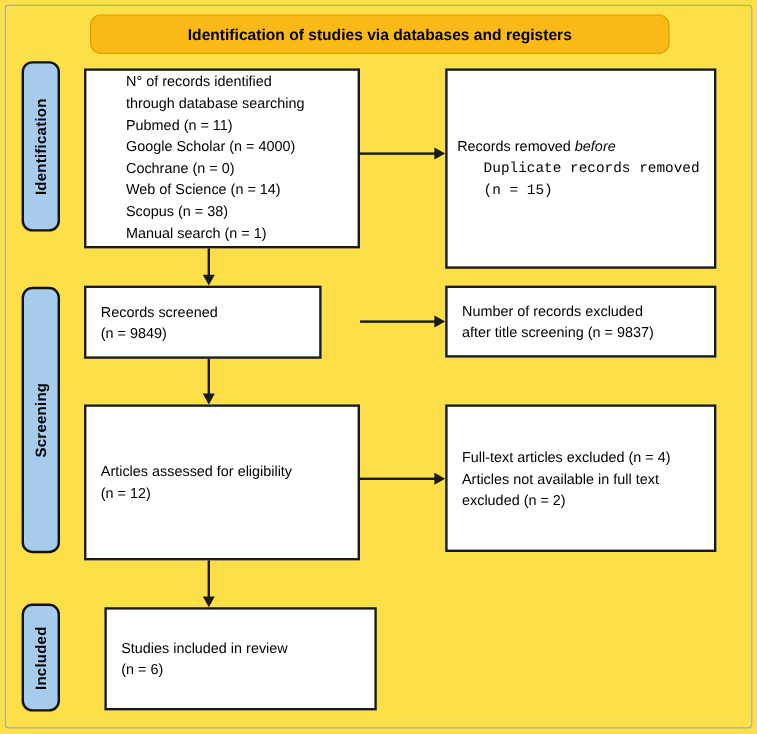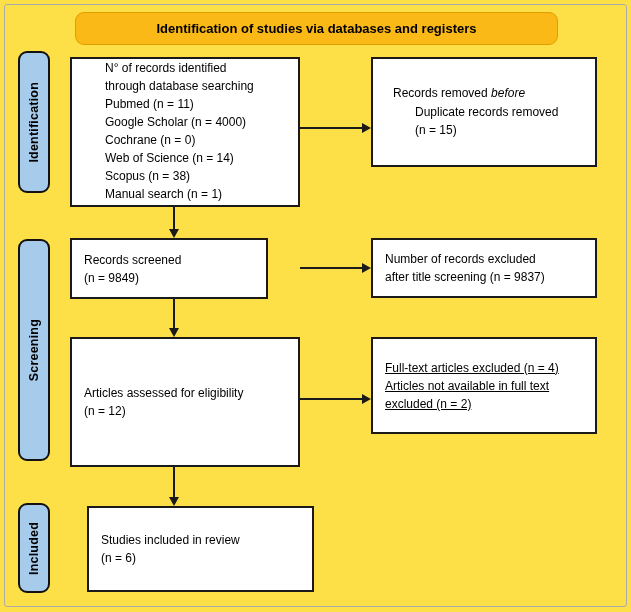--- a/index.html
+++ b/index.html
@@ -65,33 +65,33 @@
     position: absolute;
     background: #ffffff;
     border: 2px solid #1a1a1a;
     box-sizing: border-box;
     font-size: 12px;
     color: #000;
     line-height: 18px;
     overflow: hidden;
   }
   .node .line { white-space: nowrap; }
-  .node .line.indent { padding-left: 22px; }
+  .node .line.indent { padding-left: 22px; font-family: Liberation Mono, monospace; }
   .node .italic { font-style: italic; }
   .v-center {
     display: flex;
     flex-direction: column;
     justify-content: center;
   }
   #box-identified { left: 70px;  top: 57px;  width: 230px; height: 150px; padding: 0 4px 0 33px; }
-  #box-removed    { left: 371px; top: 57px;  width: 226px; height: 110px; padding-left: 20px; line-height: 18.5px; }
+  #box-removed    { left: 371px; top: 57px;  width: 226px; height: 167px; padding-left: 8px; line-height: 18.5px; }
   #box-screened   { left: 70px;  top: 238px; width: 198px; height: 61px;  padding-left: 12px; }
   #box-excluded   { left: 371px; top: 238px; width: 226px; height: 60px;  padding-left: 12px; }
   #box-assessed   { left: 70px;  top: 337px; width: 230px; height: 130px; padding-left: 12px; }
-  #box-fulltext   { left: 371px; top: 337px; width: 226px; height: 97px; padding-left: 12px; text-decoration: underline; }
+  #box-fulltext   { left: 371px; top: 337px; width: 226px; height: 123px; padding-left: 12px; }
   #box-included   { left: 70px;  top: 506px; width: 227px; height: 86px;  padding-left: 12px; margin-left: 17px; }
 
   .aline { position: absolute; background: #1a1a1a; }
   .head-down {
     position: absolute; width: 0; height: 0;
     border-left: 5px solid transparent;
     border-right: 5px solid transparent;
     border-top: 9px solid #1a1a1a;
   }
   .head-right {

